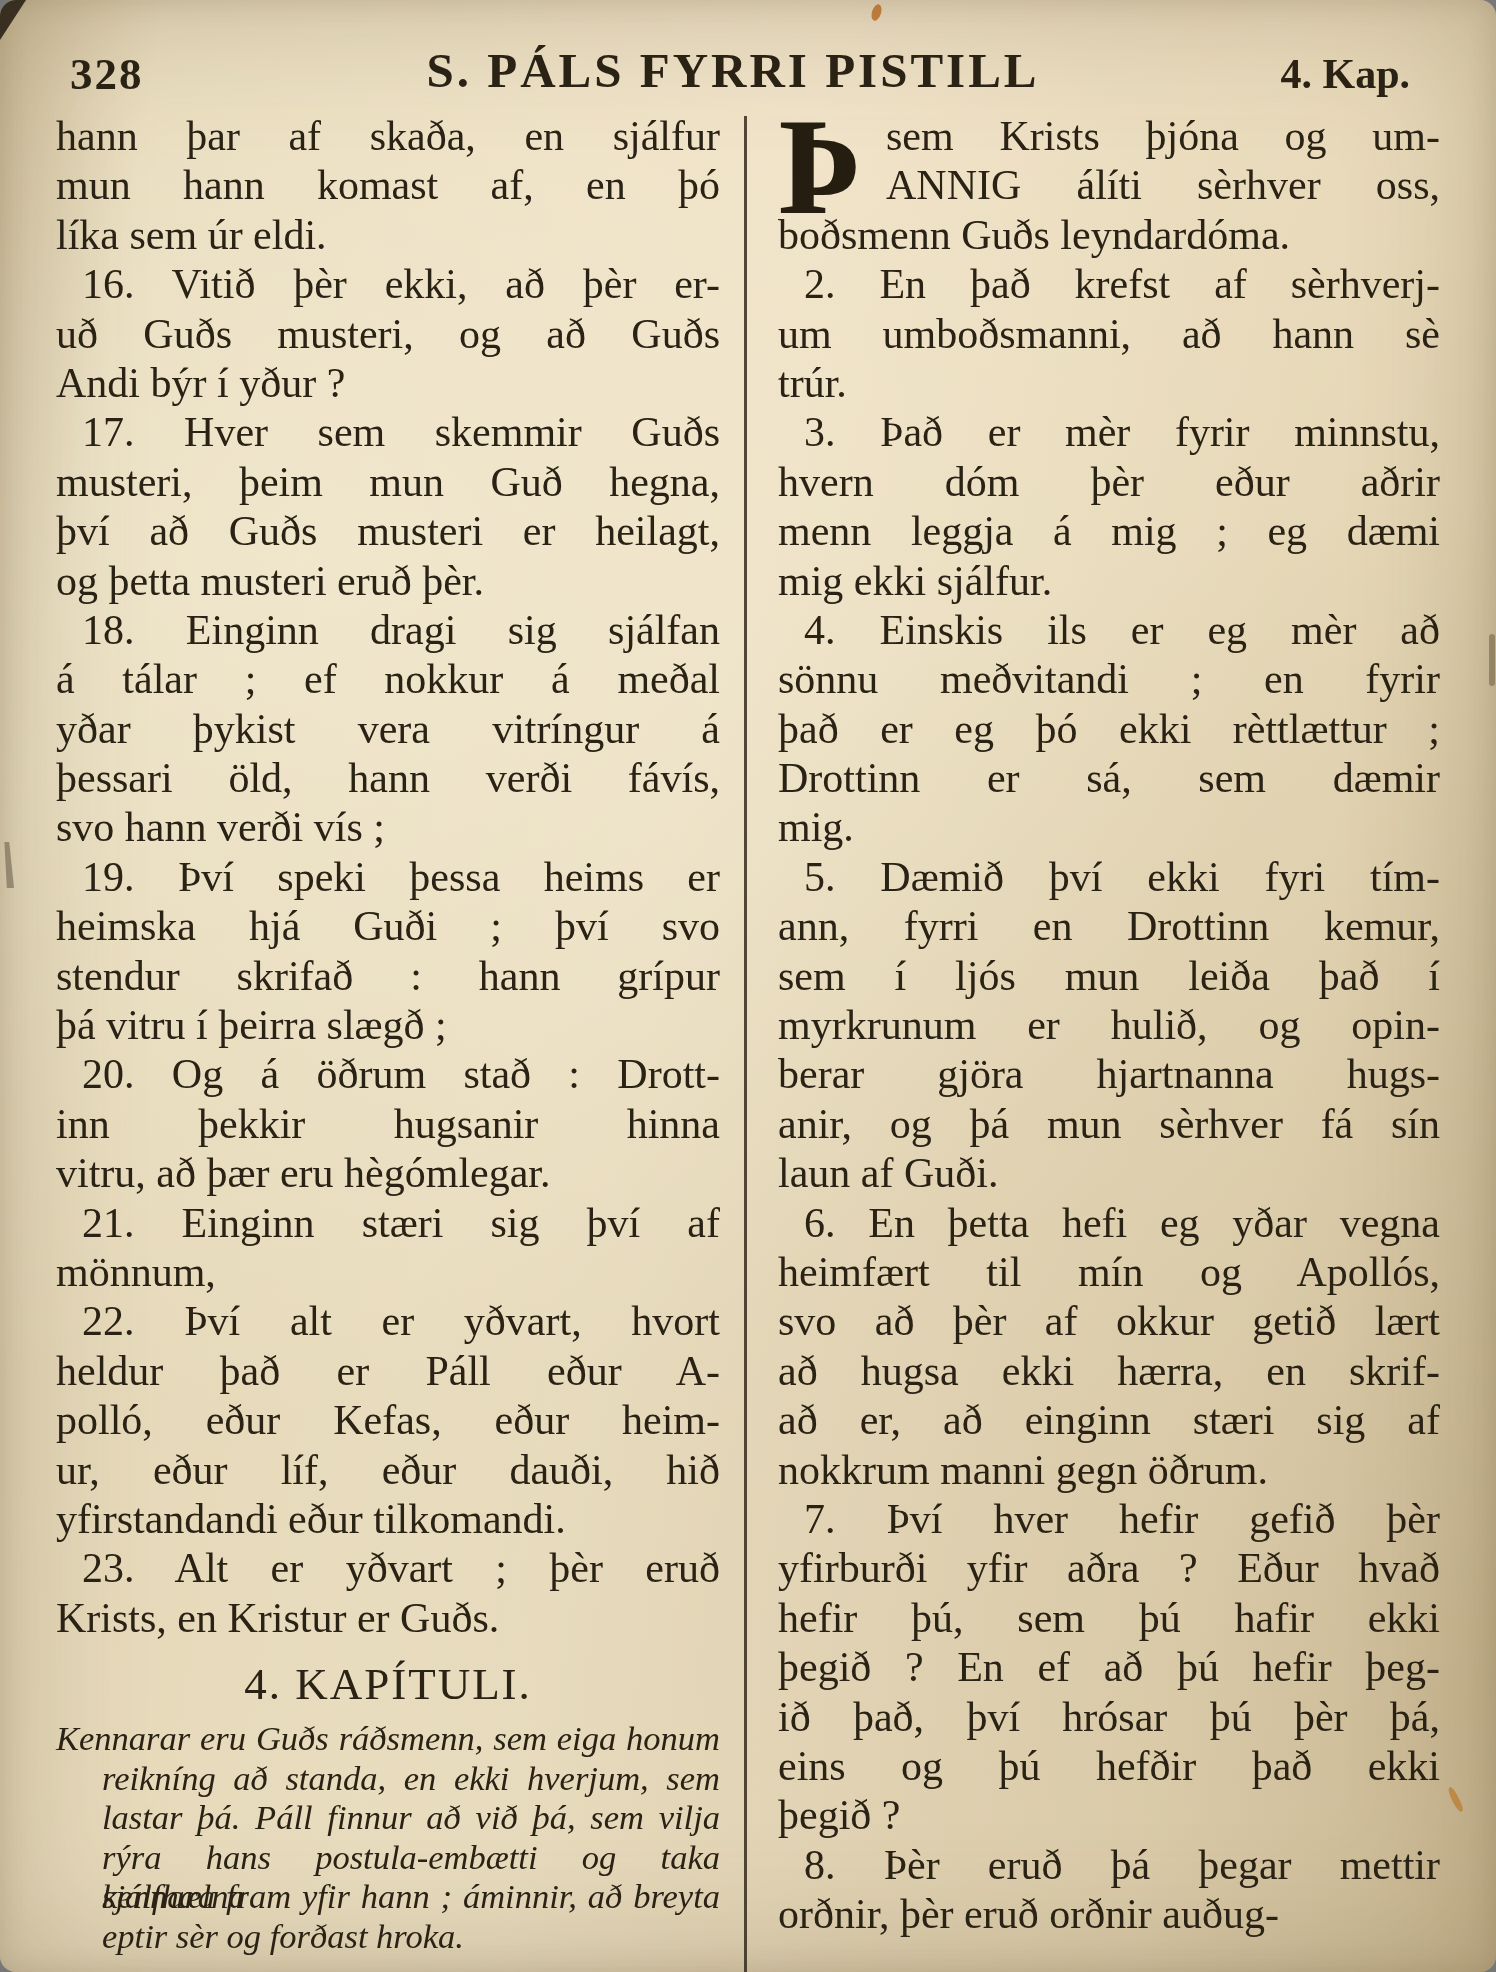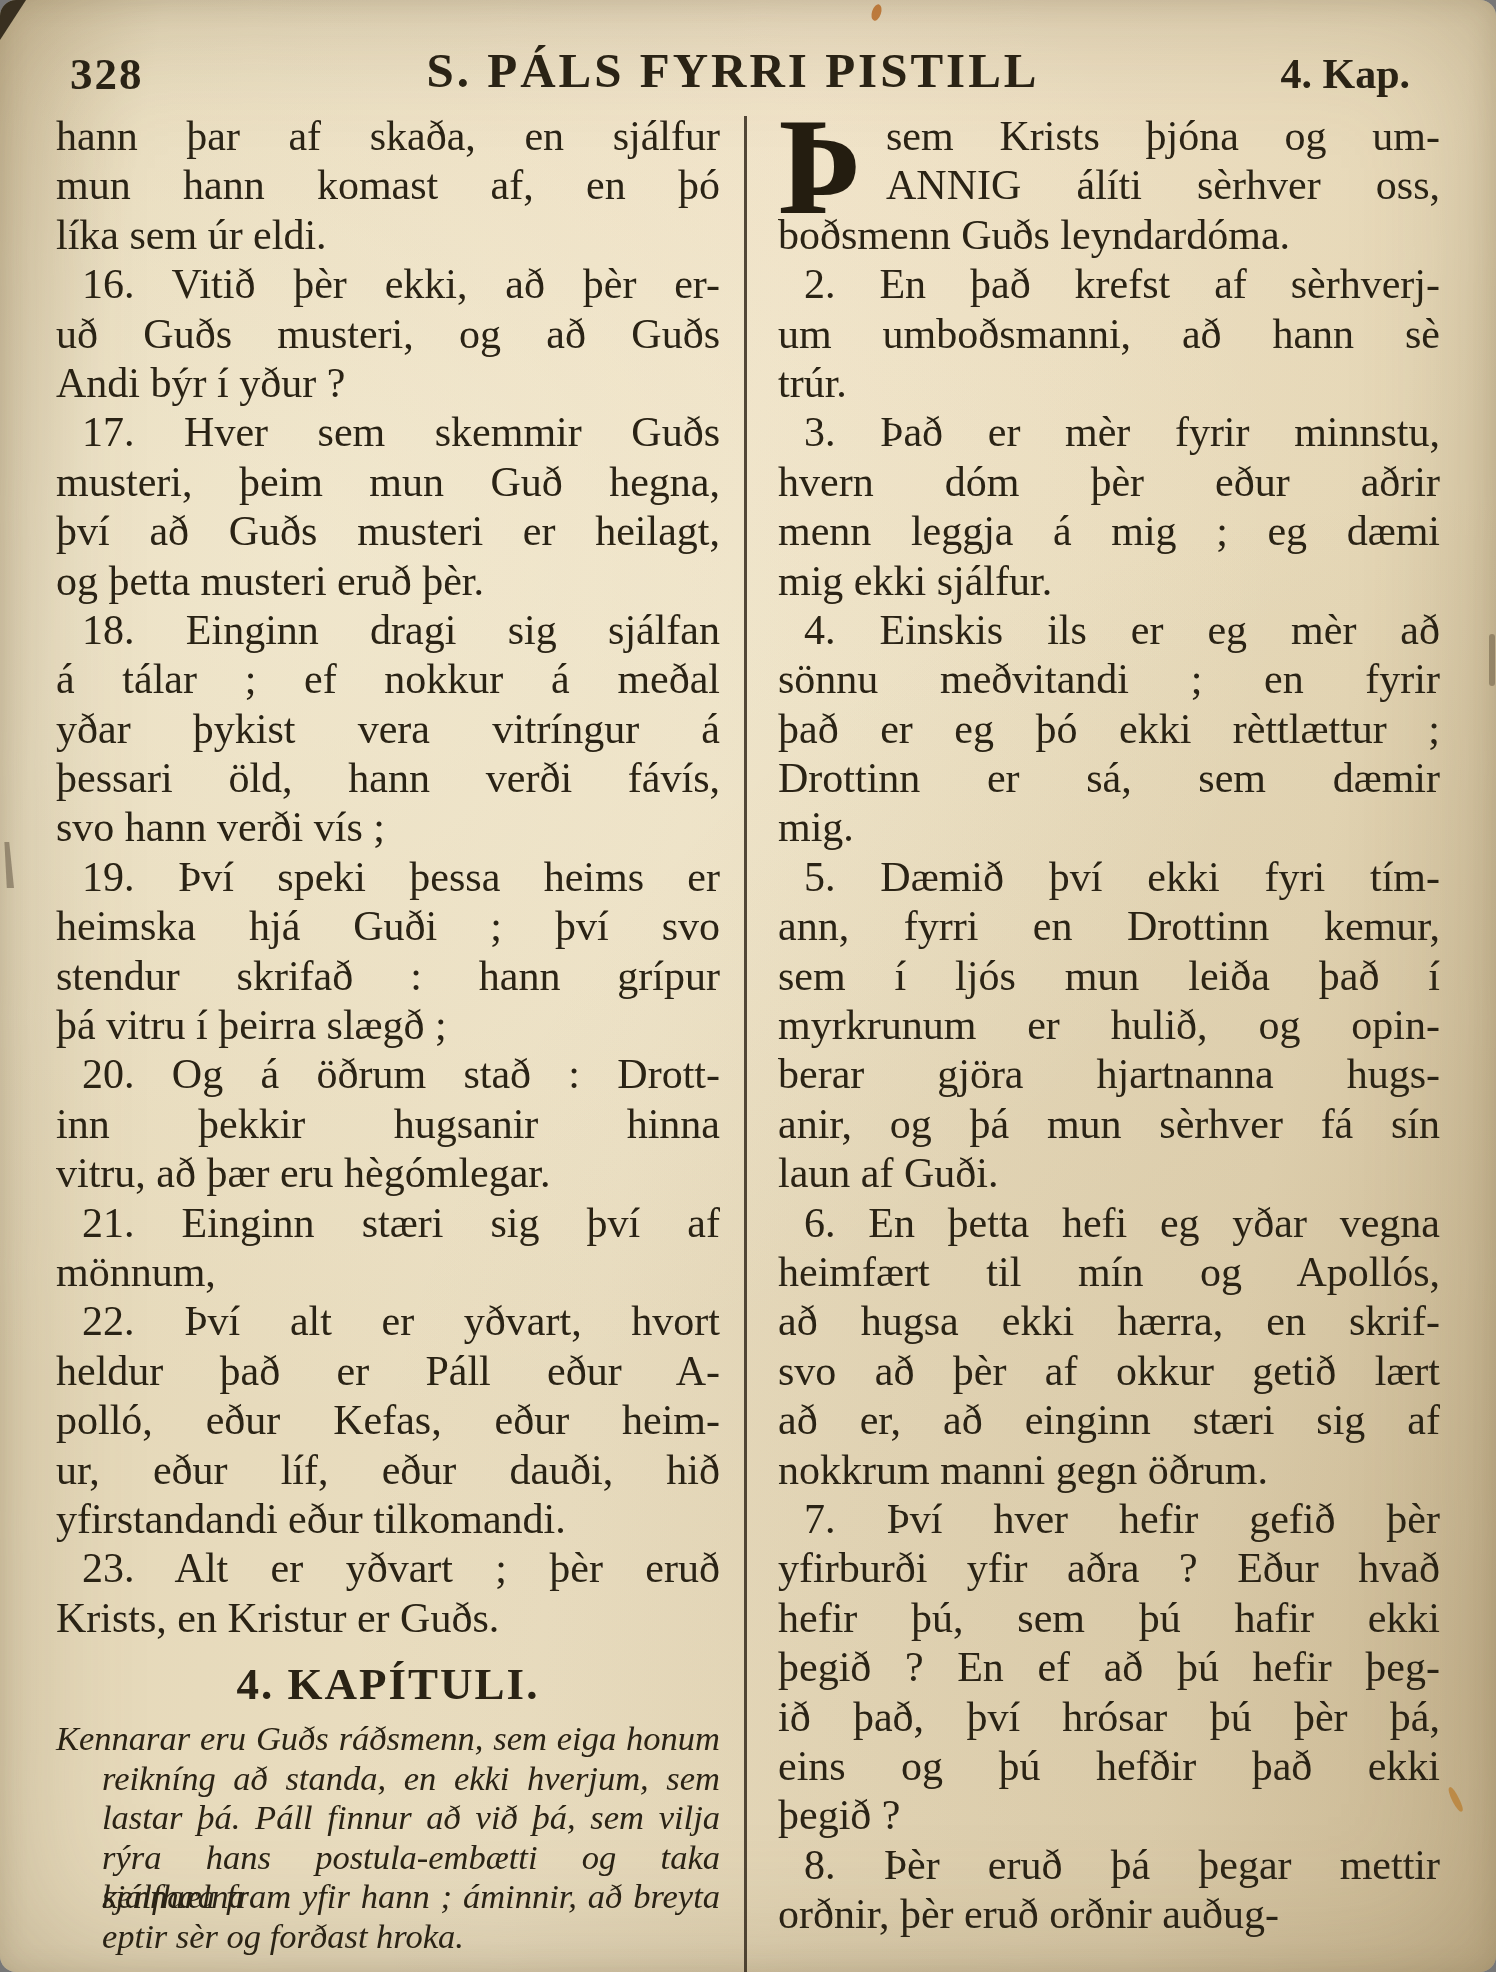--- a/index.html
+++ b/index.html
@@ -25,21 +25,21 @@
   
   .col{position:absolute;top:112px;font-size:42px;}
   .col-left{left:56px;width:664px;}
   .col-right{left:778px;width:662px;}
   .divider{position:absolute;left:744px;top:116px;width:3px;height:1856px;background:#362c1d;opacity:.85;}
   .para{margin:0;}
   .line{height:49.4px;line-height:49.4px;text-align:justify;text-align-last:justify;}
   .line.last{text-align-last:left;}
   .line.indent{text-indent:26px;}
   
-  .chap-heading{margin-top:12px;height:58px;line-height:58px;text-align:center;font-weight:bold;font-size:45px;letter-spacing:2px;}
+  .chap-heading{margin-top:12px;height:58px;line-height:58px;text-align:center;font-weight:normal;font-size:45px;letter-spacing:2px;}
   .summary{margin-top:6px;}
   .sum-line{font-style:italic;font-size:34.5px;height:39.6px;line-height:39.6px;text-align:justify;text-align-last:justify;}
   .sum-line.hang{padding-left:46px;}
   .sum-line.last{text-align-last:left;}
   
   .rc-p1{position:relative;}
   .rc-p1 .line.pad{padding-left:108px;}
   .dropcap{position:absolute;left:0;top:-14px;font-size:138px;line-height:1;font-weight:bold;color:#241d10;}
   
   .corner-tl{position:absolute;left:0;top:0;width:26px;height:40px;background:#2a2215;clip-path:polygon(0 0,100% 0,0 100%);opacity:.9;}
@@ -158,22 +158,22 @@
           <div class="line">ann, fyrri en Drottinn kemur,</div>
           <div class="line">sem í ljós mun leiða það í</div>
           <div class="line">myrkrunum er hulið, og opin-</div>
           <div class="line">berar gjöra hjartnanna hugs-</div>
           <div class="line">anir, og þá mun sèrhver fá sín</div>
           <div class="line last">laun af Guði.</div>
         </div>
         <div class="para">
           <div class="line indent">6. En þetta hefi eg yðar vegna</div>
           <div class="line">heimfært til mín og Apollós,</div>
+          <div class="line">svo að þèr af okkur getið lært</div>
           <div class="line">að hugsa ekki hærra, en skrif-</div>
-          <div class="line">svo að þèr af okkur getið lært</div>
           <div class="line">að er, að einginn stæri sig af</div>
           <div class="line last">nokkrum manni gegn öðrum.</div>
         </div>
         <div class="para">
           <div class="line indent">7. Því hver hefir gefið þèr</div>
           <div class="line">yfirburði yfir aðra ? Eður hvað</div>
           <div class="line">hefir þú, sem þú hafir ekki</div>
           <div class="line">þegið ? En ef að þú hefir þeg-</div>
           <div class="line">ið það, því hrósar þú þèr þá,</div>
           <div class="line">eins og þú hefðir það ekki</div>

